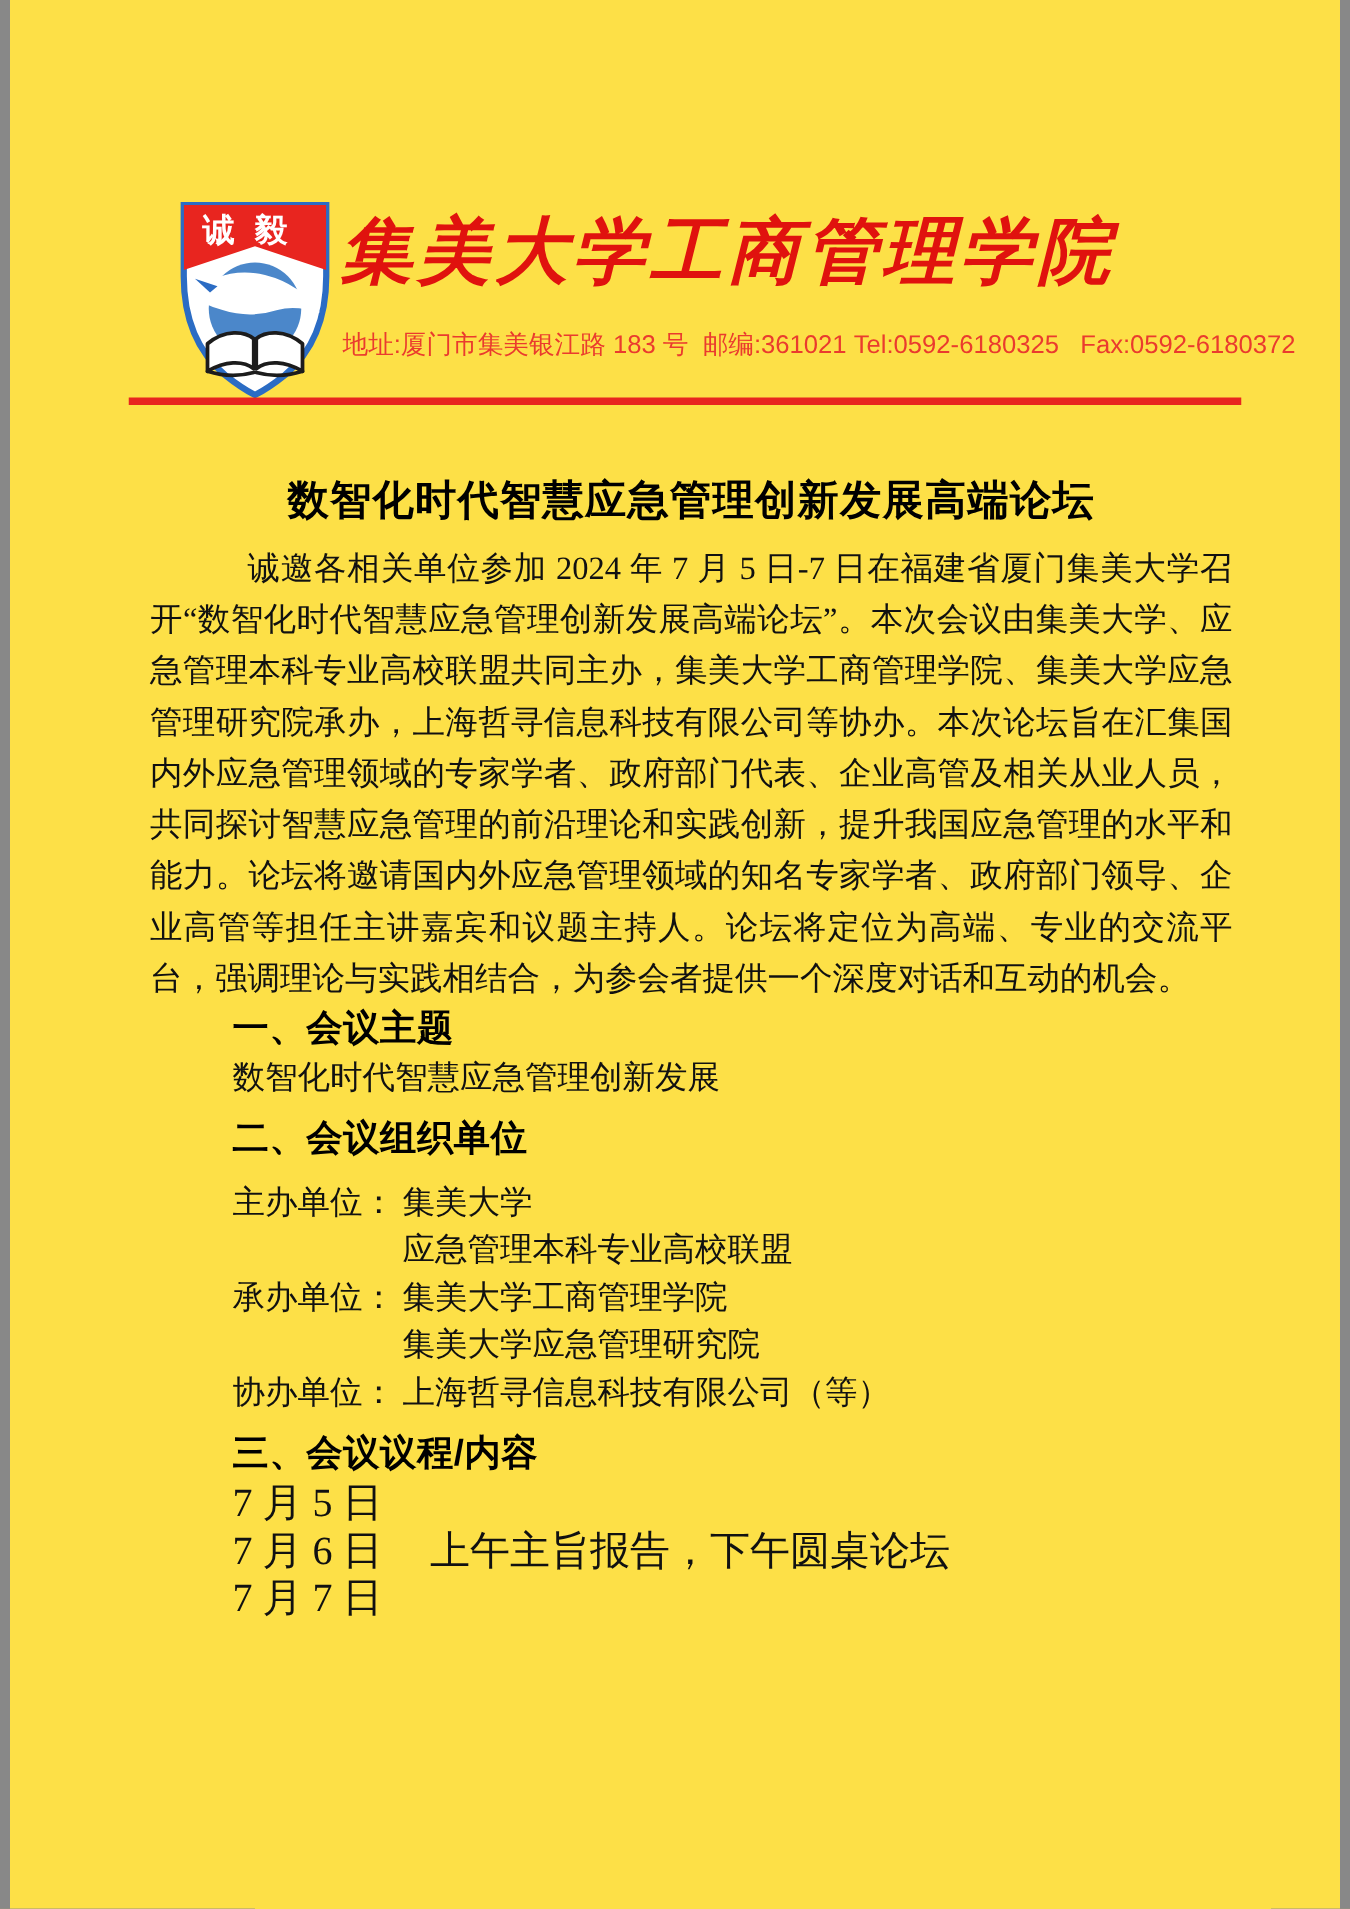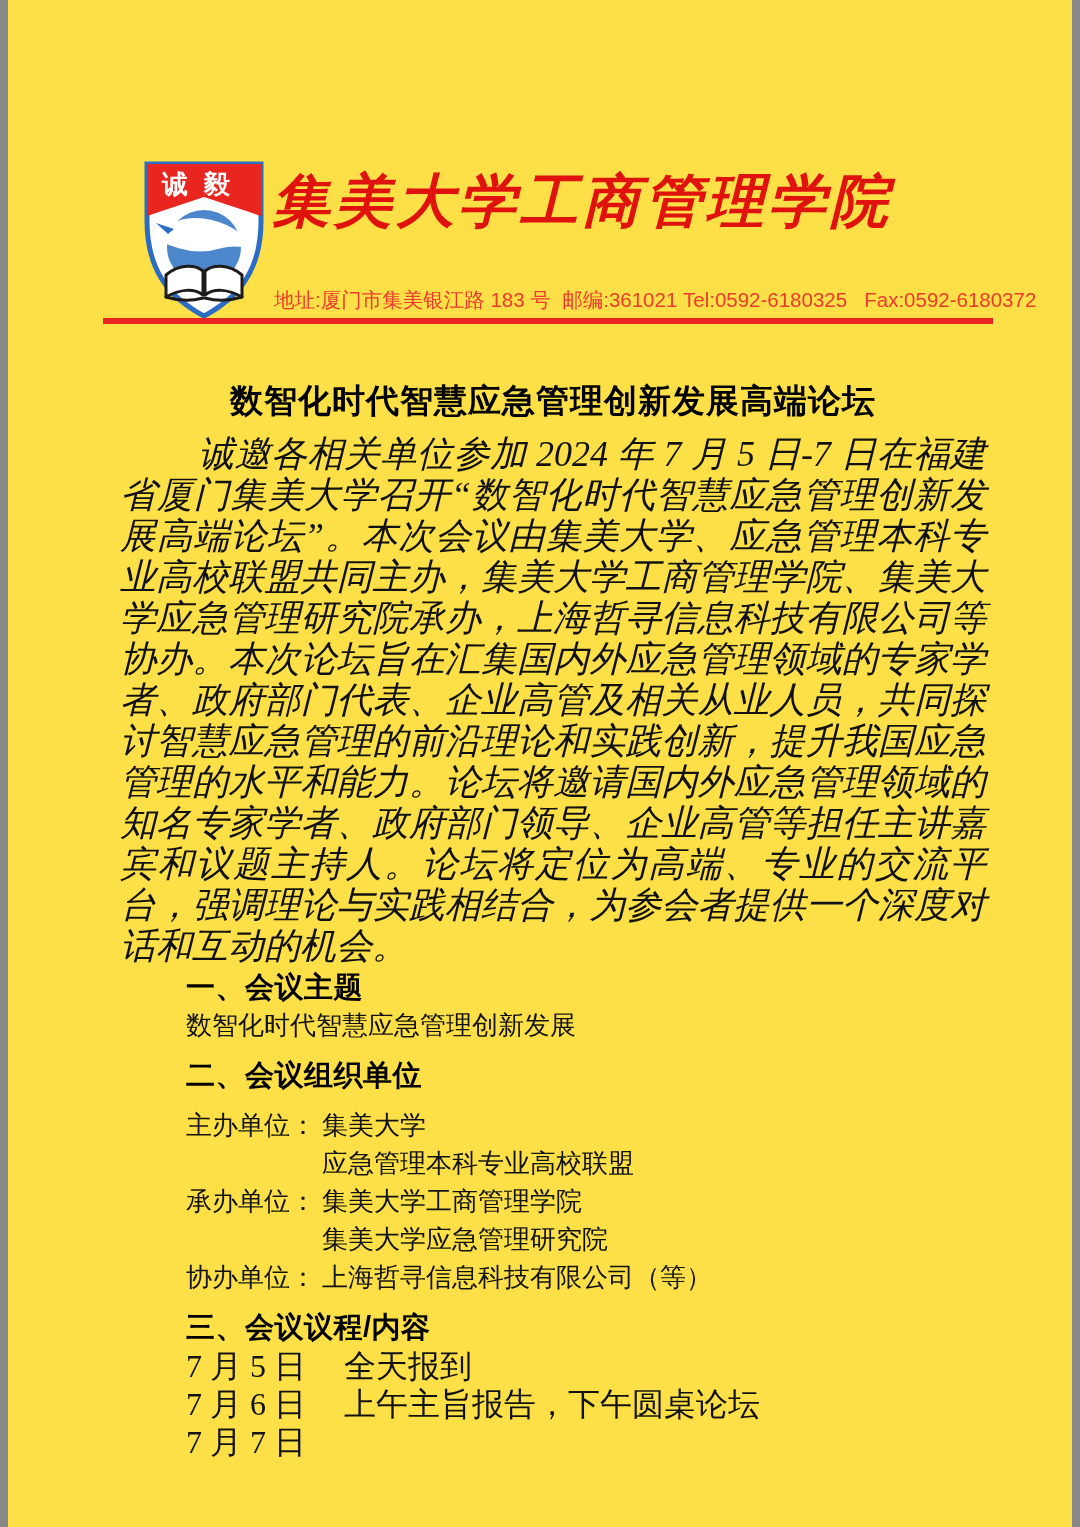--- a/index.html
+++ b/index.html
@@ -20,43 +20,43 @@
     position:absolute;left:264px;top:162px;width:660px;
     font-family:"Liberation Serif","DejaVu Serif",serif;
     font-weight:bold;font-style:italic;
     font-size:58px;line-height:80px;letter-spacing:4px;
     color:#e0120e;white-space:nowrap;
   }
   .address-line{
     position:absolute;left:266px;top:262px;width:680px;
     font-family:"Liberation Sans","DejaVu Sans",sans-serif;
     font-size:20.5px;line-height:28px;
-    color:#ea3b2e;white-space:pre;margin-top:24px;
+    color:#ea3b2e;white-space:pre;
   }
   .header-rule{
     position:absolute;left:95px;top:318px;width:890px;height:6px;
     background:#e8251f;
   }
   
   .content{
     position:absolute;left:112px;top:368px;width:866px;
   }
   .doc-title{
     margin:12px;font-size:33px;line-height:42px;font-weight:bold;
     text-align:center;letter-spacing:1px;color:#000;
   }
   .salutation{
     margin:52px 0 0 20px;
     font-size:27px;line-height:34px;font-weight:bold;color:#000;
   }
   .intro{
     margin:8px 0 0 0;
-    font-size:36px;line-height:41px;
+    font-size:26px;line-height:41px;
     text-align:justify;text-justify:inter-ideograph;
-    text-indent:78px;color:#111;font-style:italic;
+    text-indent:78px;color:#111;
   }
   .sec-heading{
     margin:0 0 0 66px;
     font-family:"Liberation Sans","DejaVu Sans",sans-serif;
     font-size:29px;line-height:40px;font-weight:bold;color:#000;
     letter-spacing:0.5px;
   }
   .sec-heading.mt{margin-top:10px;}
   .sec1-body{
     margin:0 0 0 66px;
@@ -148,21 +148,20 @@
       <div class="org-label">协办单位：</div>
       <div class="org-lines">
         <div>上海哲寻信息科技有限公司（等）</div>
       </div>
     </div>
 
     <div class="sec-heading mt">三、会议议程/内容</div>
 
     <div class="agenda-row">
       <div class="agenda-date">7 月 5 日</div>
-      <div class="agenda-activity">全天报到</div>
     </div>
     <div class="agenda-row">
       <div class="agenda-date">7 月 6 日</div>
       <div class="agenda-activity">上午主旨报告，下午圆桌论坛</div>
     </div>
     <div class="agenda-row">
       <div class="agenda-date">7 月 7 日</div>
     </div>
 
   </div>

